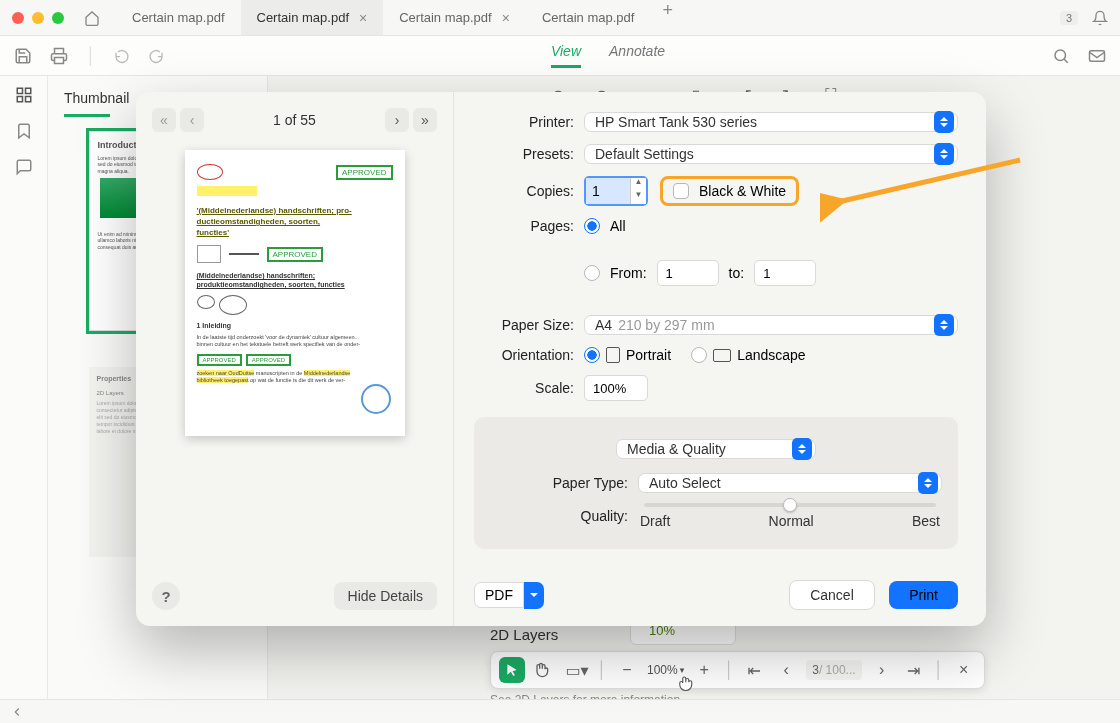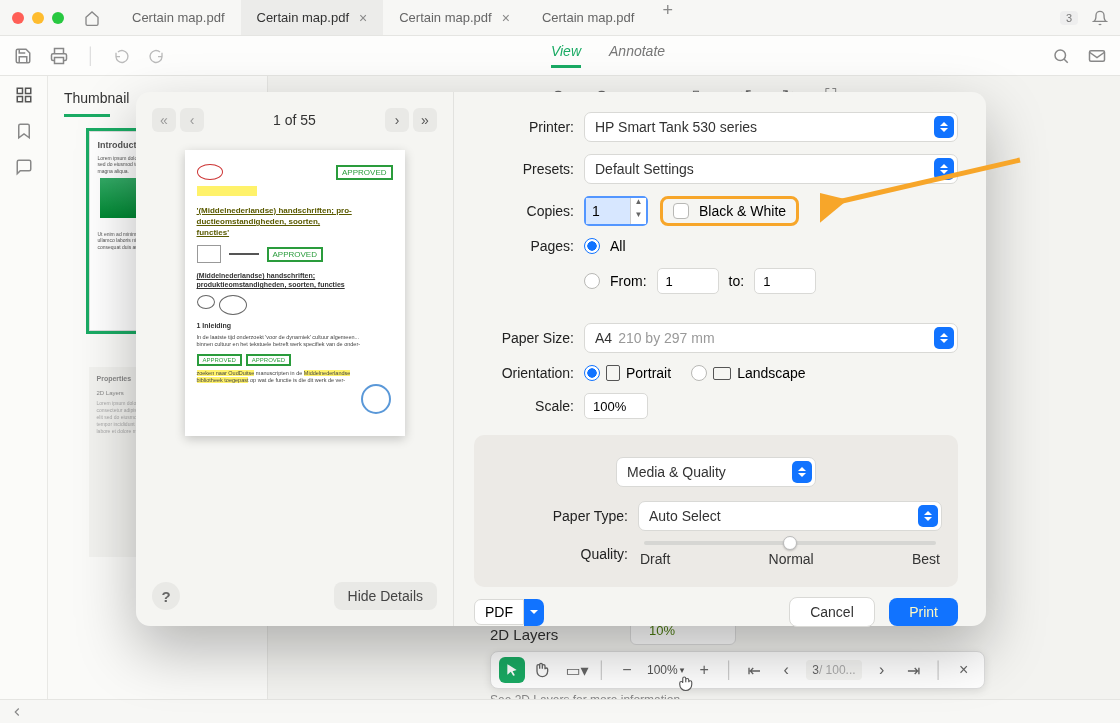--- a/index.html
+++ b/index.html
@@ -75,21 +75,21 @@
 .pv-stamp { border:2px solid #2a9c3c; color:#2a9c3c; font-size:8px; padding:1px 4px; display:inline-block;}
 .pv-circle { border:2px solid #5a98d8; border-radius:50%; width:30px; height:30px; position:absolute; right:14px; bottom:22px;}
 .dlg-bottom-left { margin-top:auto; display:flex; align-items:center; justify-content:space-between; padding-top:10px;}
 .help-btn { width:28px; height:28px; background:#e9e9e6; border-radius:50%; color:#666; display:flex; align-items:center; justify-content:center; font-size:15px; font-weight:bold;}
 .hide-details { background:#e9e9e6; color:#444; font-size:14px; padding:6px 14px; border-radius:8px; }
 
 .dlg-right { flex:1; padding:20px 28px 16px 20px; display:flex; flex-direction:column; }
 .form-row { display:flex; align-items:center; margin-bottom:12px; }
 .form-label { width:110px; text-align:right; font-size:14px; color:#222; padding-right:10px;}
 .form-control { flex:1; }
-.select-lk { height:30px; background:#fff; border:1px solid #d9d9d6; border-radius:7px; display:flex; align-items:center; padding:0 10px; font-size:14px; color:#333; position:relative;}
+.select-lk { height:20px; background:#fff; border:1px solid #d9d9d6; border-radius:7px; display:flex; align-items:center; padding:0 10px; font-size:14px; color:#333; position:relative;}
 .select-lk .updown { position:absolute; right:3px; width:20px; height:22px; background:#1173ff; border-radius:5px; display:flex; flex-direction:column; align-items:center; justify-content:center; }
 .select-lk .updown::before { content:""; border:4px solid transparent; border-bottom-color:#fff; margin-bottom:1px;}
 .select-lk .updown::after { content:""; border:4px solid transparent; border-top-color:#fff; margin-top:1px;}
 .grey-sub { color:#999; margin-left:6px;}
 .spinner { width:64px; height:30px; border:2px solid #5396ff; border-radius:5px; display:flex; }
 .spinner input { border:0; width:44px; padding-left:6px; font-size:14px; background:#d7e7ff; outline:none;}
 .spinner .sp-btns { width:18px; display:flex; flex-direction:column; border-left:1px solid #ccc; background:#fff;}
 .spinner .sp-btns span { flex:1; font-size:8px; color:#666; text-align:center; line-height:1;}
 .bw-wrap { margin-left:12px; border:3px solid #f7a62a; border-radius:8px; padding:4px 10px; display:flex; align-items:center; gap:10px;}
 .checkbox { width:16px; height:16px; border:1.5px solid #b8b8b5; border-radius:4px; background:#fff;}
@@ -106,21 +106,21 @@
 .quality-thumb { width:14px; height:14px; background:#fff; border:1px solid #bbb; border-radius:50%; position:absolute; top:-5px; left:50%; transform:translateX(-50%); box-shadow:0 1px 2px rgba(0,0,0,.2);}
 .quality-labels { display:flex; justify-content:space-between; font-size:14px; color:#333; margin-top:6px; padding:0 2px;}
 
 .dlg-footer { margin-top:auto; display:flex; align-items:center; justify-content:space-between; padding-top:10px;}
 .pdf-btn { display:flex; align-items:center;}
 .pdf-btn span:first-child { background:#fff; border:1px solid #d9d9d6; border-radius:7px 0 0 7px; padding:4px 10px; font-size:14px;}
 .pdf-btn .dd { width:20px; height:27px; background:#1173ff; border-radius:0 7px 7px 0; display:flex; align-items:center; justify-content:center;}
 .pdf-btn .dd::after { content:""; border:4px solid transparent; border-top-color:#fff; margin-top:4px;}
 .btn { padding:6px 20px; border-radius:8px; font-size:14px; }
 .btn-cancel { background:#fff; border:1px solid #d9d9d6; color:#333; margin-right:10px;}
-.btn-print { background:#1173ff; color:#fef9c3; border:0; font-weight:500;}
+.btn-print { background:#1173ff; color:#000000; border:0; font-weight:500;}
 
 
 .arrow { position:absolute; left:820px; top:156px; width:210px; height:80px; pointer-events:none; }
 
 .quality-block { background:#eceae6; border-radius:10px; padding:14px 16px 18px; margin-top:4px;}
 
 svg { display:block; }
 </style>
 </head>
 <body>
@@ -348,21 +348,21 @@
               <span>▲</span>
               <span>▼</span>
             </div>
         </div>
         <div class="bw-wrap">
           <span class="checkbox"></span>
           <span style="font-size:14px">Black &amp; White</span>
         </div>
       </div>
     </div>
-    <div class="form-row" style="margin-bottom:6px">
+    <div class="form-row" style="margin-bottom:18px">
       <div class="form-label">Pages:</div>
       <div class="form-control" style="display:flex;align-items:center;gap:10px">
         <span class="radio checked"></span>
         <span style="font-size:14px">All</span>
       </div>
     </div>
     <div class="pages-sub">
       <span class="radio"></span>
       <span style="font-size:14px">From:</span>
       <input class="small-input" value="1" style="">

